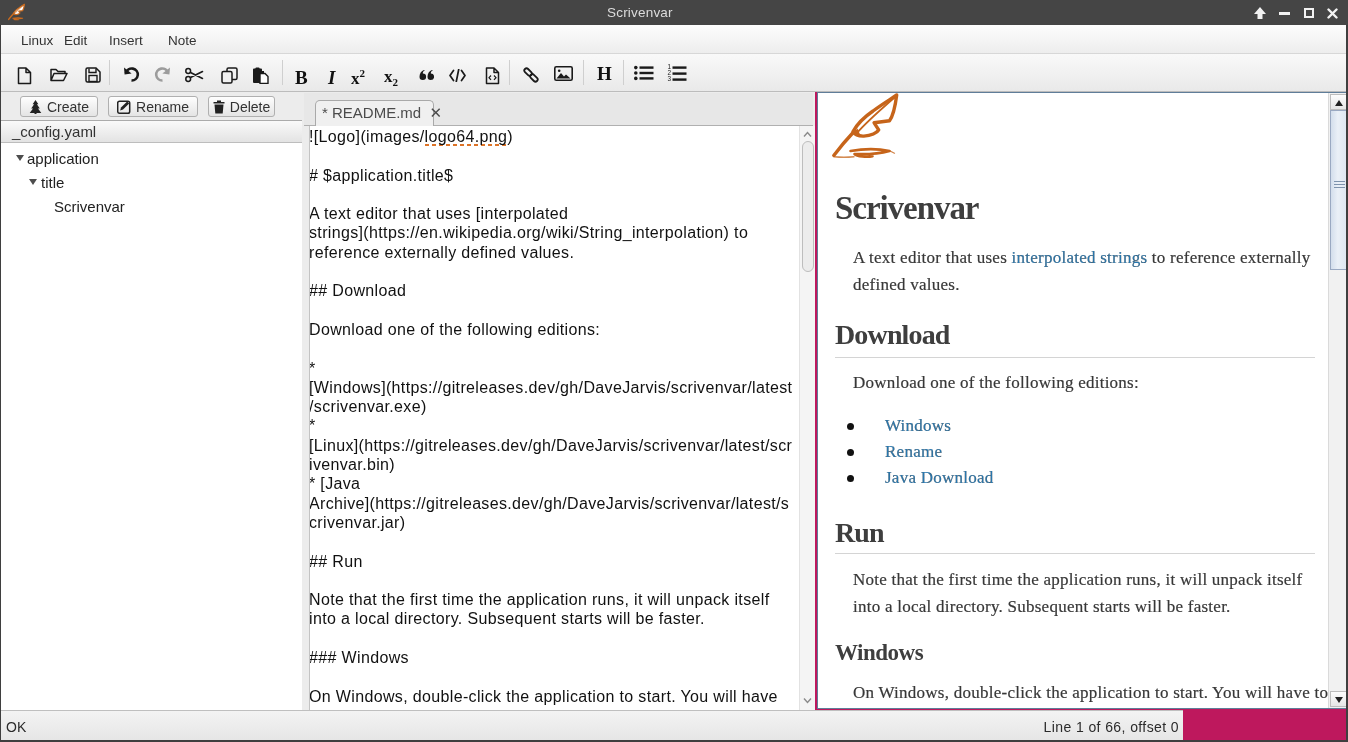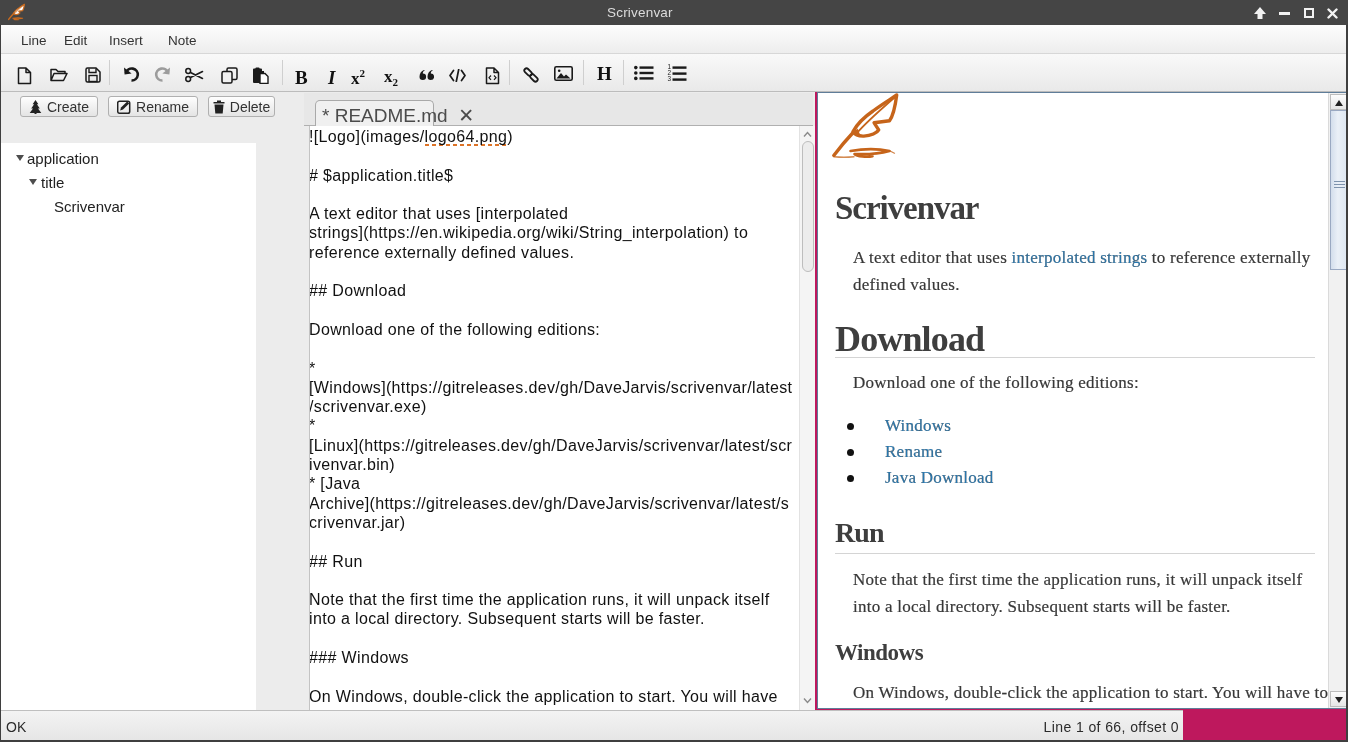--- a/index.html
+++ b/index.html
@@ -15,28 +15,28 @@
 
 #toolbar{position:absolute;left:1px;top:54px;width:1346px;height:38px;background:linear-gradient(#f9f9f9,#e9e9e9);border-bottom:1px solid #bcbcbc;box-sizing:border-box;}
 .tsep{position:absolute;top:6px;width:1px;height:25px;background:#cfcfcf;}
 .ti{position:absolute;top:13px;}
 .tt{position:absolute;font-family:"Liberation Serif",serif;font-weight:bold;color:#111;}
 
 #leftpanel{position:absolute;left:1px;top:92px;width:301px;height:618px;background:#ececec;}
 .btn{position:absolute;top:4px;height:21px;border:1px solid #b0b0b0;border-radius:3px;background:linear-gradient(#fefefe,#e4e4e4);box-sizing:border-box;font-size:14px;color:#333;display:flex;align-items:center;justify-content:center;gap:5px;}
 #cfghdr{position:absolute;left:0;top:28px;width:301px;height:23px;background:linear-gradient(#fafafa,#e3e3e3);border-top:1px solid #ababab;border-bottom:1px solid #bdbdbd;box-sizing:border-box;}
 #cfghdr span{position:absolute;left:11px;top:2px;font-size:15px;color:#333;}
-#tree{position:absolute;left:0;top:51px;width:255px;height:567px;background:#fff;}
+#tree{position:absolute;left:0;top:51px;width:301px;height:567px;background:#fff;}
 .trow{position:absolute;font-size:15px;color:#222;}
 .tri{position:absolute;width:0;height:0;border-left:4.5px solid transparent;border-right:4.5px solid transparent;border-top:6px solid #4d4d4d;}
 
 #midpanel{position:absolute;left:302px;top:92px;width:513px;height:618px;background:#ececec;}
 #tabstrip{position:absolute;left:2px;top:1px;width:509px;height:33px;background:#e7e7e7;border-bottom:1px solid #b0b0b0;box-sizing:border-box;}
 #tab{position:absolute;left:13px;top:8px;width:119px;height:26px;background:#f0f0f0;border:1px solid #a9a9a9;border-bottom:none;border-radius:5px 5px 0 0;box-sizing:border-box;}
-#tab span{position:absolute;left:6px;top:3px;font-size:19px;color:#4b4b4b;white-space:nowrap;}
+#tab span{position:absolute;left:6px;top:3px;font-size:15px;color:#4b4b4b;white-space:nowrap;}
 #editorbox{position:absolute;left:7px;top:34px;width:506px;height:584px;background:#fff;border-left:1px solid #c3c3c3;box-sizing:border-box;overflow:hidden;}
 #edtext{position:absolute;left:-1px;top:1px;margin:0;font-family:"Liberation Sans",sans-serif;font-size:16px;letter-spacing:0.35px;line-height:19.3px;color:#111;white-space:pre;}
 
 #edsb{position:absolute;left:489px;top:0;width:17px;height:584px;background:#f4f4f4;border-left:1px solid #e2e2e2;box-sizing:border-box;}
 #edthumb{position:absolute;left:2px;top:15px;width:12px;height:131px;background:#ececec;border:1px solid #bdbdbd;border-radius:7px;box-sizing:border-box;}
 .chev{position:absolute;left:3px;width:9px;height:9px;}
 
 #prevpanel{position:absolute;left:817px;top:92px;width:530px;height:617px;background:#fff;border:1px solid #5f7d99;box-sizing:border-box;overflow:hidden;}
 .ph{font-family:"Liberation Serif",serif;font-weight:bold;color:#3e3e3e;position:absolute;line-height:1.1;}
 .pp{font-family:"Liberation Serif",serif;font-size:17px;letter-spacing:0.25px;color:#383838;position:absolute;line-height:26.6px;margin-left:18px;-webkit-text-stroke:0.2px #383838;}
@@ -74,21 +74,21 @@
         <path d="M8 2 L14 9 L10.5 9 L10.5 14 L5.5 14 L5.5 9 L2 9 Z" fill="#f2f2f2"></path>
       </svg>
   <div class="abs" style="left:1279px;top:12px;width:11px;height:3px;background:#f2f2f2"></div>
   <div class="abs" style="left:1304px;top:8px;width:10px;height:10px;border:2px solid #f2f2f2;box-sizing:border-box"></div>
   <svg class="abs" style="left:1327px;top:8px" width="11" height="11" viewBox="0 0 11 11">
         <path d="M1.5 1.5 L9.5 9.5 M9.5 1.5 L1.5 9.5" stroke="#f2f2f2" stroke-width="2.4" stroke-linecap="round"></path>
       </svg>
 </div>
 
 <div id="menubar">
-  <span class="menu" style="left:20px">Line</span>
+  <span class="menu" style="left:20px">Linux</span>
   <span class="menu" style="left:63px">Edit</span>
   <span class="menu" style="left:108px">Insert</span>
   <span class="menu" style="left:167px">Note</span>
 </div>
 
 <div id="toolbar">
 
   <svg class="ti" style="left:16px" width="15" height="18" viewBox="0 0 15 18">
         <path d="M1.5 1 h7.5 l4.5 4.5 v11 h-12 Z M9 1 v4.5 h4.5" fill="none" stroke="#1a1a1a" stroke-width="1.5" stroke-linejoin="round"></path>
       </svg>
@@ -205,20 +205,23 @@
     Rename
   </div>
   <div class="btn" style="left:207px;width:67px">
     <svg width="12" height="14" viewBox="0 0 12 14">
           <path d="M0.5 2 H11.5 V3.5 H0.5 Z" fill="#222"></path>
           <path d="M4 0.5 h4 v1.5 h-4 Z" fill="#222"></path>
           <path d="M1.5 4.5 h9 l-0.8 9 h-7.4 Z" fill="#222"></path>
         </svg>
     Delete
   </div>
+  <div id="cfghdr">
+        <span>_config.yaml</span>
+      </div>
   <div id="tree">
     <div class="tri" style="left:15px;top:12px"></div>
     <div class="trow" style="left:26px;top:7px">application</div>
     <div class="tri" style="left:28px;top:36px"></div>
     <div class="trow" style="left:40px;top:31px">title</div>
     <div class="trow" style="left:53px;top:55px">Scrivenvar</div>
   </div>
 </div>
 
 <div id="midpanel">
@@ -276,21 +279,21 @@
       <path d="M29.5,43.5 C36,36 52,21 67,8" stroke-width="1.7"></path>
       <path d="M27.5,41 C20,49 12.8,57.5 6.8,65.5" stroke-width="3.4"></path>
       <path d="M26,43 L30.5,38.5 L33,44.5 Z" fill="#c6641a" stroke="none"></path>
       <path d="M23.5,61 C36,58.8 52,58.8 62.5,61 C52,63.8 38,64.4 27.5,64 C30,66.6 40,67.4 45.5,66.3" stroke-width="2.6"></path>
       <path d="M7,66.8 C14,67.5 21,67.4 27,66.8" stroke-width="1.4" opacity="0.75"></path>
       <path d="M62.5,60.8 L67.5,63.2" stroke-width="1.2" opacity="0.8"></path>
     </g>
   </svg>
   <div class="ph" style="left:17px;top:96.5px;font-size:33px;letter-spacing:-1.05px">Scrivenvar</div>
   <div class="pp" style="left:17px;top:152px">A text editor that uses <span class="plink">interpolated strings</span> to reference externally<br>defined values.</div>
-  <div class="ph" style="left:17px;top:227px;font-size:36px;letter-spacing:-0.85px">Download</div>
+  <div class="ph" style="left:17px;top:227px;font-size:28px;letter-spacing:-0.85px">Download</div>
   <div class="prule" style="top:264px"></div>
   <div class="pp" style="left:17px;top:277px">Download one of the following editions:</div>
   <div class="bullet" style="left:29px;top:330px"></div>
   <div class="pp" style="left:49px;top:320px"><span class="plink">Windows</span></div>
   <div class="bullet" style="left:29px;top:356px"></div>
   <div class="pp" style="left:49px;top:346px"><span class="plink">Rename</span></div>
   <div class="bullet" style="left:29px;top:382px"></div>
   <div class="pp" style="left:49px;top:372px"><span class="plink">Java Download</span></div>
   <div class="ph" style="left:17px;top:425px;font-size:28px;letter-spacing:-0.85px">Run</div>
   <div class="prule" style="top:460px"></div>

